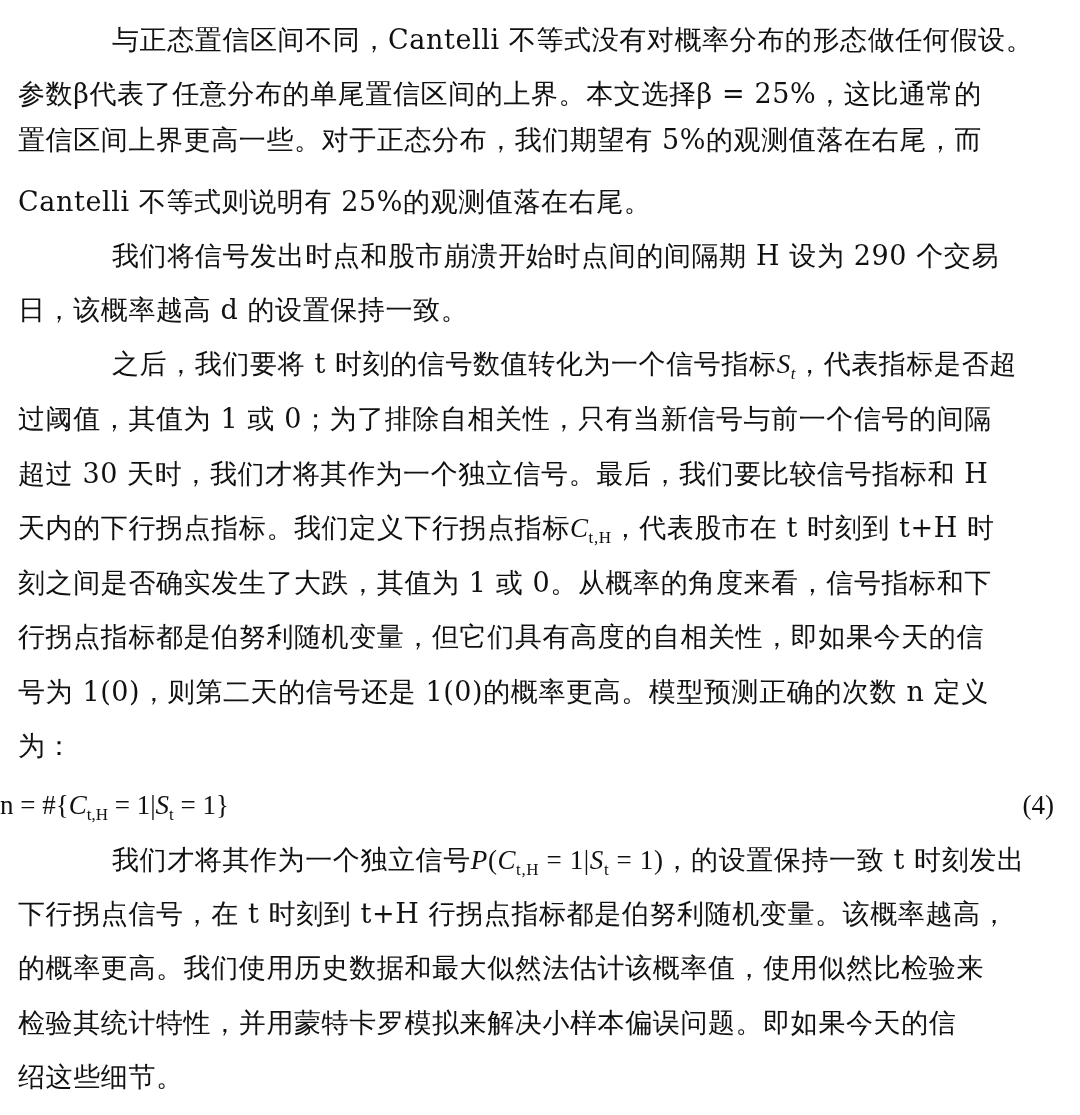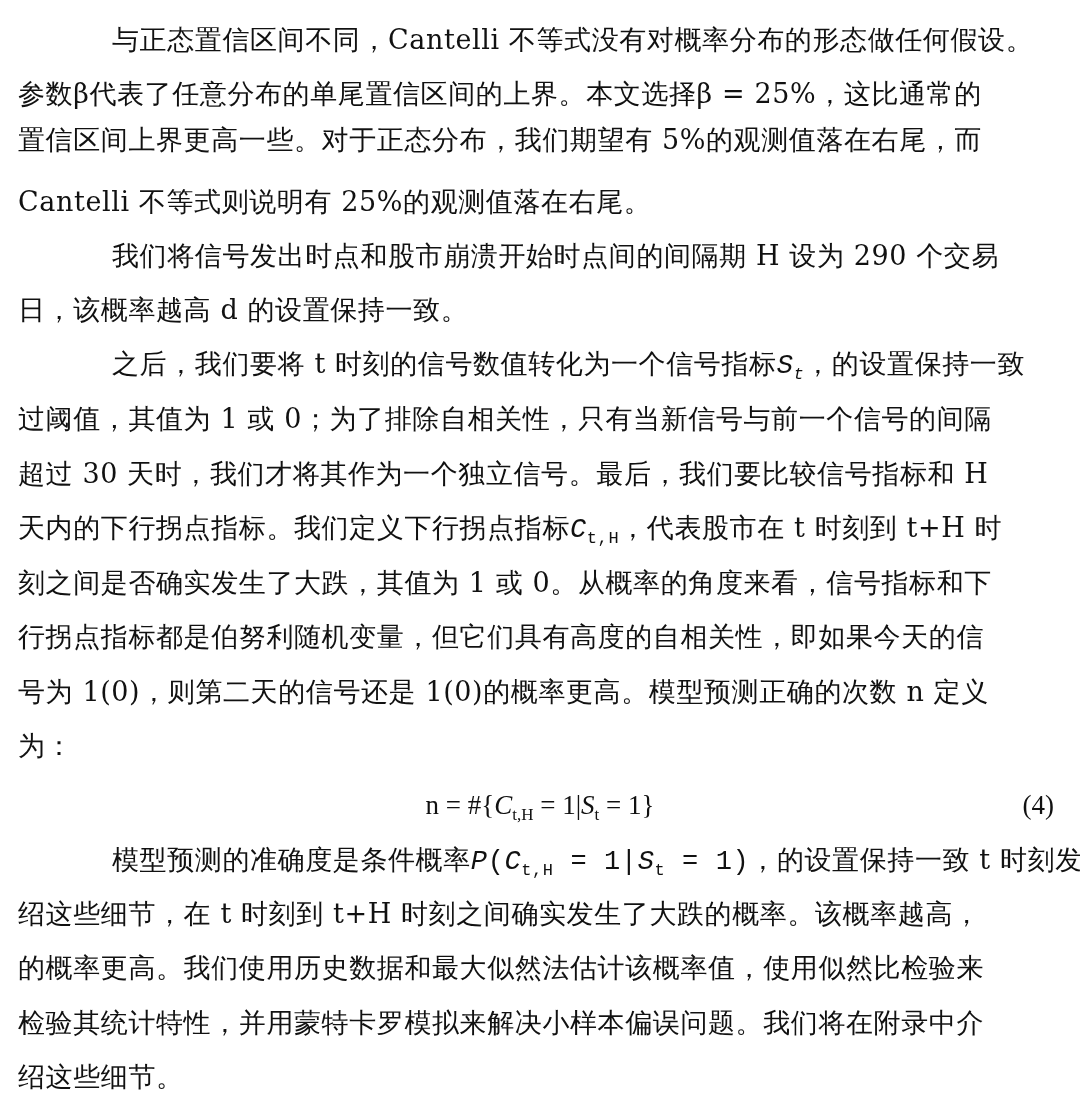--- a/index.html
+++ b/index.html
@@ -1,59 +1,59 @@
 <!DOCTYPE html>
 <html><head>
 <meta charset="utf-8">
 <style>
   html, body { margin: 0; padding: 0; background: #ffffff; }
   body { width: 1080px; height: 1115px; position: relative; overflow: hidden;
          font-family: "DejaVu Serif", "Liberation Serif", serif; color: #111; }
   .line { position: absolute; left: 18px; right: 24px; height: 40px; line-height: 40px;
           font-size: 27px; white-space: nowrap; letter-spacing: 0.6px; }
   .indent { left: 84px; margin-left: 28px; }
-  .math { font-family: Liberation Mono, monospace; }
+  .math { font-family: Liberation Serif, serif; }
   .it { font-style: italic; }
   sub { font-size: 17px; line-height: 0; }
   .eq { position: absolute; left: 0; right: 0; height: 44px; line-height: 44px; font-size: 27px;
-        text-align: center; font-family: "Liberation Serif", "DejaVu Serif", serif; }
+        font-family: "Liberation Serif", "DejaVu Serif", serif; }
   .eqnum { position: absolute; right: 26px; font-family: "Liberation Serif", serif; }
 </style>
 </head>
 <body>
 
 <div>
 
   <div class="line indent" style="top:20px">与正态置信区间不同，Cantelli 不等式没有对概率分布的形态做任何假设。</div>
   <div class="line" style="top:74px">参数β代表了任意分布的单尾置信区间的上界。本文选择β = 25%，这比通常的</div>
   <div class="line" style="top:120px">置信区间上界更高一些。对于正态分布，我们期望有 5%的观测值落在右尾，而</div>
   <div class="line" style="top:182px">Cantelli 不等式则说明有 25%的观测值落在右尾。</div>
 
   <div class="line indent" style="top:236px">我们将信号发出时点和股市崩溃开始时点间的间隔期 H 设为 290 个交易</div>
   <div class="line" style="top:290px">日，该概率越高 d 的设置保持一致。</div>
 
   <div class="line indent" style="top:344px">
-    <span>之后，我们要将 t 时刻的信号数值转化为一个信号指标</span><span class="math it"><span>S</span><sub>t</sub></span><span>，的设置保持一致</span>
+    <span>之后，我们要将 t 时刻的信号数值转化为一个信号指标</span><span class="math it"><span>S</span><sub>t</sub></span><span>，代表指标是否超</span>
   </div>
   <div class="line" style="top:399px">过阈值，其值为 1 或 0；为了排除自相关性，只有当新信号与前一个信号的间隔</div>
   <div class="line" style="top:454px">超过 30 天时，我们才将其作为一个独立信号。最后，我们要比较信号指标和 H</div>
   <div class="line" style="top:508px">
     <span>天内的下行拐点指标。我们定义下行拐点指标</span><span class="math"><span class="it">C</span><sub>t,H</sub></span><span>，代表股市在 t 时刻到 t+H 时</span>
   </div>
   <div class="line" style="top:563px">刻之间是否确实发生了大跌，其值为 1 或 0。从概率的角度来看，信号指标和下</div>
   <div class="line" style="top:617px">行拐点指标都是伯努利随机变量，但它们具有高度的自相关性，即如果今天的信</div>
   <div class="line" style="top:672px">号为 1(0)，则第二天的信号还是 1(0)的概率更高。模型预测正确的次数 n 定义</div>
   <div class="line" style="top:726px">为：</div>
 
   <div class="eq" style="top:783px">
     <span><span>n = #{</span><span class="it">C</span><sub>t,H</sub><span> = 1|</span><span class="it">S</span><sub>t</sub><span> = 1}</span></span>
     <span class="eqnum">(4)</span>
   </div>
 
   <div class="line indent" style="top:840px">
-    <span>模型预测的准确度是条件概率</span><span class="math"><span class="it">P</span><span>(</span><span class="it">C</span><sub>t,H</sub><span> = 1|</span><span class="it">S</span><sub>t</sub><span> = 1)</span></span><span>，的设置保持一致 t 时刻发出</span>
+    <span>我们才将其作为一个独立信号</span><span class="math"><span class="it">P</span><span>(</span><span class="it">C</span><sub>t,H</sub><span> = 1|</span><span class="it">S</span><sub>t</sub><span> = 1)</span></span><span>，的设置保持一致 t 时刻发出</span>
   </div>
-  <div class="line" style="top:894px">绍这些细节，在 t 时刻到 t+H 时刻之间确实发生了大跌的概率。该概率越高，</div>
+  <div class="line" style="top:894px">下行拐点信号，在 t 时刻到 t+H 行拐点指标都是伯努利随机变量。该概率越高，</div>
   <div class="line" style="top:948px">的概率更高。我们使用历史数据和最大似然法估计该概率值，使用似然比检验来</div>
-  <div class="line" style="top:1003px">检验其统计特性，并用蒙特卡罗模拟来解决小样本偏误问题。我们将在附录中介</div>
+  <div class="line" style="top:1003px">检验其统计特性，并用蒙特卡罗模拟来解决小样本偏误问题。即如果今天的信</div>
   <div class="line" style="top:1057px">绍这些细节。</div>
 
 </div>
 
 </body></html>

